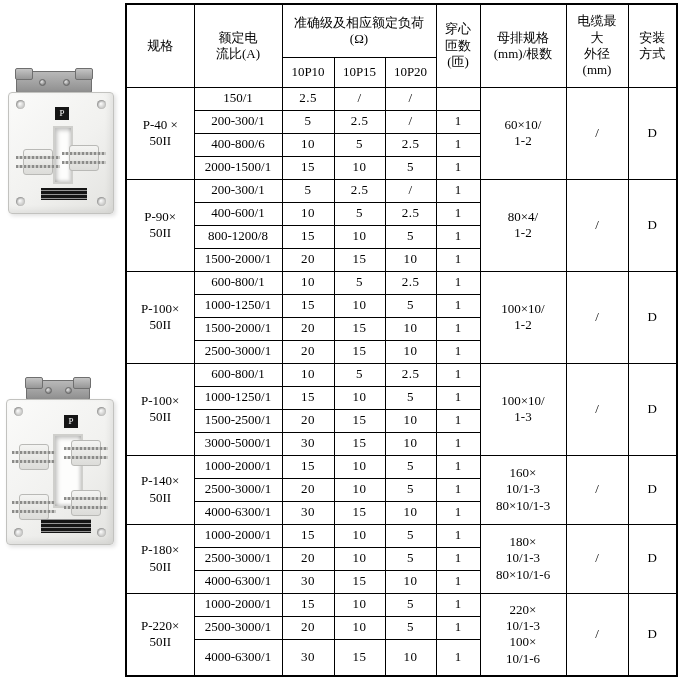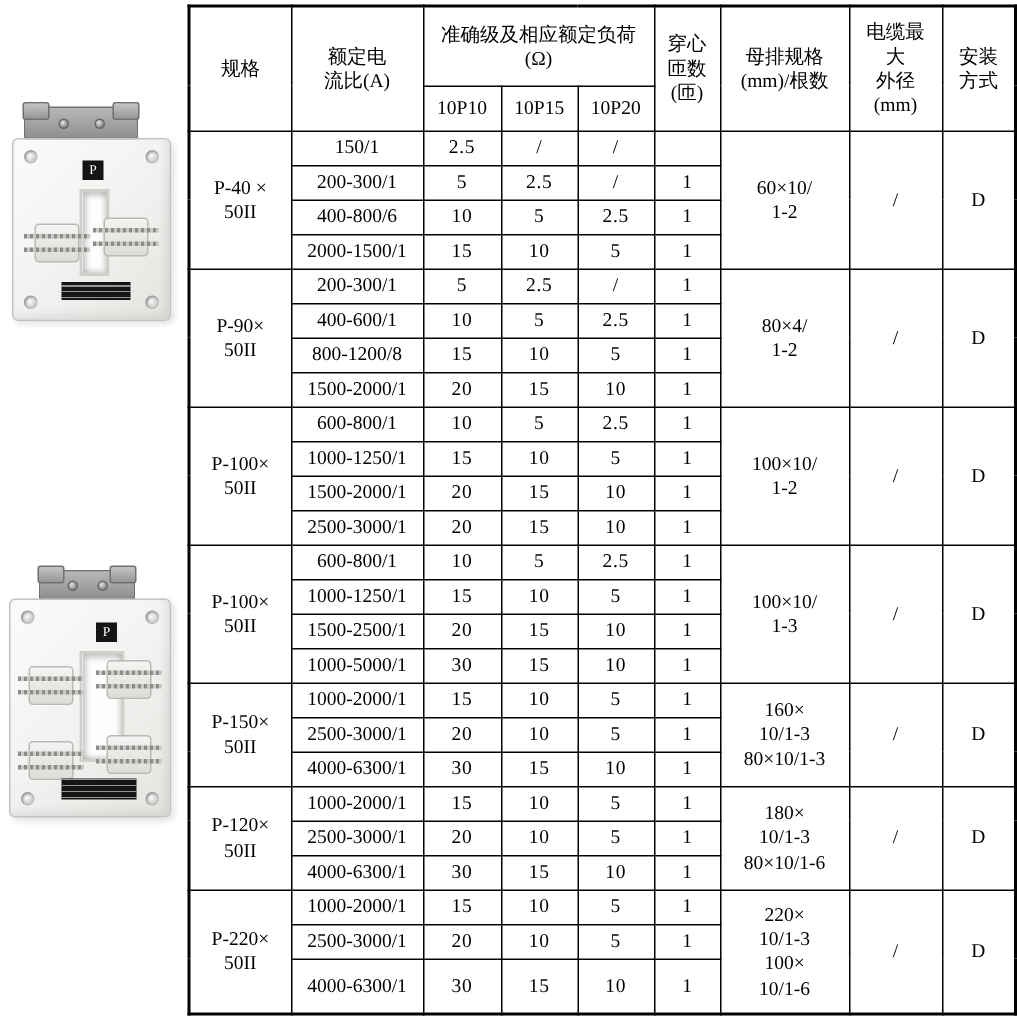--- a/index.html
+++ b/index.html
@@ -296,28 +296,28 @@
           <td>1</td>
         </tr>
         <tr class="datarow">
           <td>1500-2500/1</td>
           <td class="num">20</td>
           <td class="num">15</td>
           <td class="num">10</td>
           <td>1</td>
         </tr>
         <tr class="datarow">
-          <td>1000-5000/1</td>
+          <td>3000-5000/1</td>
           <td class="num">30</td>
           <td class="num">15</td>
           <td class="num">10</td>
           <td>1</td>
         </tr>
         <tr class="datarow">
-          <td rowspan="3">P-150×
+          <td rowspan="3">P-140×
 50II</td>
           <td>1000-2000/1</td>
           <td class="num">15</td>
           <td class="num">10</td>
           <td class="num">5</td>
           <td>1</td>
           <td rowspan="3">160×
 10/1-3
 80×10/1-3</td>
           <td rowspan="3">/</td>
@@ -331,21 +331,21 @@
           <td>1</td>
         </tr>
         <tr class="datarow">
           <td>4000-6300/1</td>
           <td class="num">30</td>
           <td class="num">15</td>
           <td class="num">10</td>
           <td>1</td>
         </tr>
         <tr class="datarow">
-          <td rowspan="3">P-120×
+          <td rowspan="3">P-180×
 50II</td>
           <td>1000-2000/1</td>
           <td class="num">15</td>
           <td class="num">10</td>
           <td class="num">5</td>
           <td>1</td>
           <td rowspan="3">180×
 10/1-3
 80×10/1-6</td>
           <td rowspan="3">/</td>

